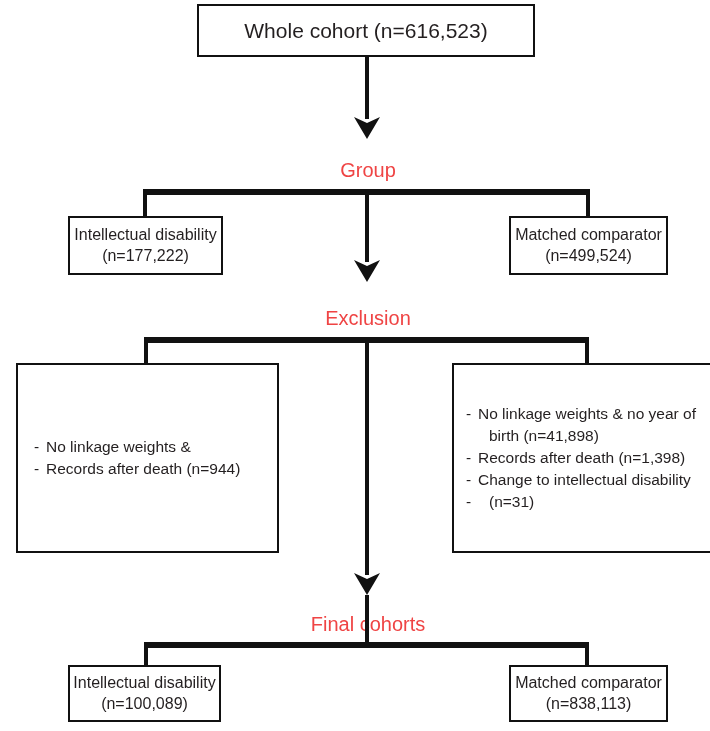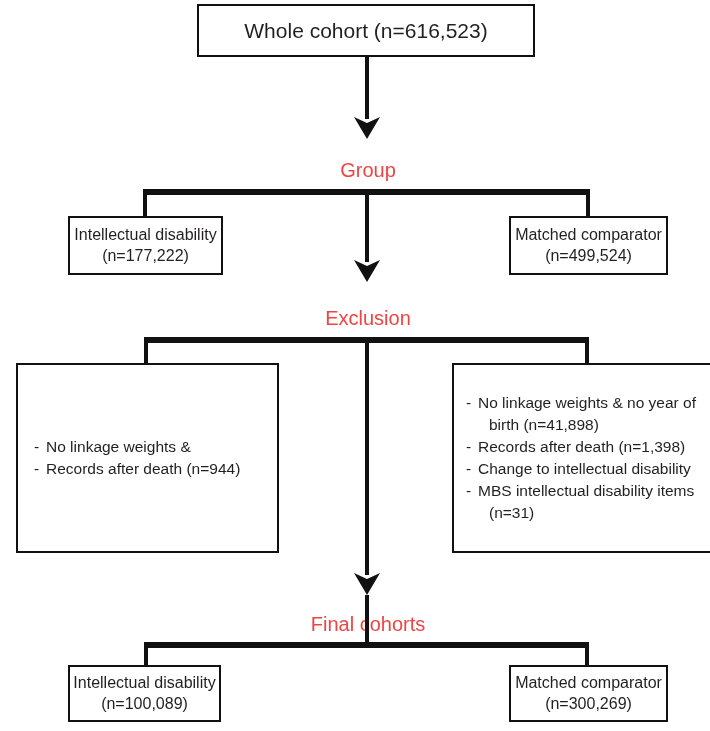--- a/index.html
+++ b/index.html
@@ -231,21 +231,20 @@
       <li>
         <span class="dash">-</span>
         <span>Records after death (n=1,398)</span>
       </li>
       <li>
         <span class="dash">-</span>
         <span>Change to intellectual disability</span>
       </li>
       <li>
         <span class="dash">-</span>
-        <span>MBS intellectual disability items</span>
         <span class="cont">(n=31)</span>
       </li>
     </ul>
   </div>
 
   <div class="vline" id="v-low"></div>
   <div class="arrow" id="arrow-low">
     <svg width="30" height="24" viewBox="0 0 30 24" xmlns="http://www.w3.org/2000/svg">
       <polygon points="15,24 2,2 15,8 28,2" fill="#111111"></polygon>
     </svg>
@@ -257,16 +256,16 @@
   <div class="leg" id="leg-final-l"></div>
   <div class="leg" id="leg-final-r"></div>
 
   <div class="box final-box" id="final-id-box">
     <span class="line">Intellectual disability</span>
     <span class="line">(n=100,089)</span>
   </div>
 
   <div class="box final-box" id="final-mc-box">
     <span class="line">Matched comparator</span>
-    <span class="line">(n=300,269)</span>
+    <span class="line">(n=838,113)</span>
   </div>
 
 </div>
 
 </body></html>

